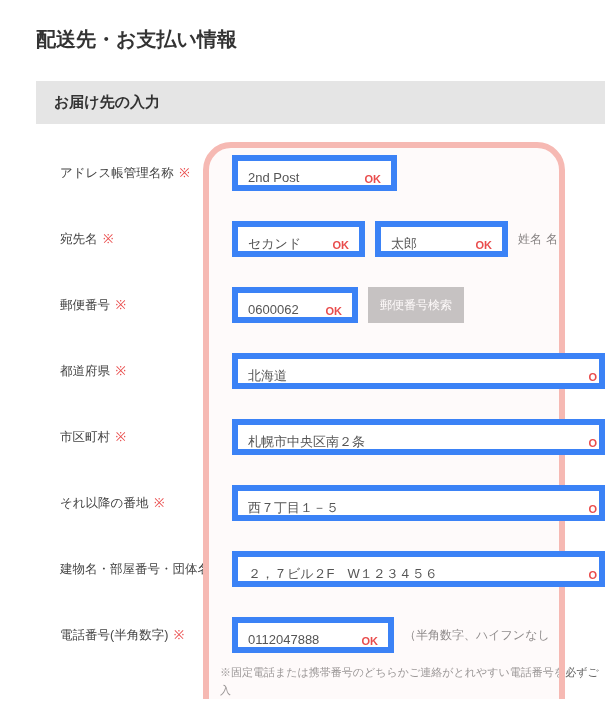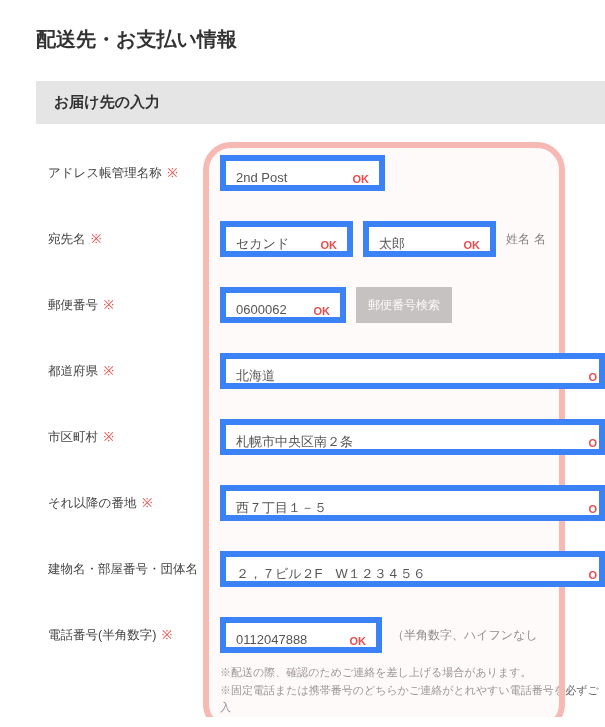--- a/index.html
+++ b/index.html
@@ -36,20 +36,21 @@
     border-radius: 28px;
     background: rgba(253, 240, 240, 0.35);
     pointer-events: none;
   }
   .row {
     display: flex;
     align-items: center;
     min-height: 38px;
     margin-bottom: 28px;
     padding-left: 48px;
+    margin-left: 12px;
   }
   .label {
     width: 172px;
     flex: 0 0 172px;
     font-size: 12.5px;
     color: #444;
   }
   .req { color: #e94c4c; margin-left: 2px; }
   .field-wrap {
     display: flex;
@@ -240,17 +241,16 @@
     <div class="field-wrap">
       <div class="ibox w-phone">
         <input value="0112047888" style="">
         <span class="ok">OK</span>
       </div>
       <span class="hint">（半角数字、ハイフンなし</span>
     </div>
   </div>
 
   <div class="notes">
-    <div>※配送の際、確認のためご連絡を差し上げる場合があります。</div>
     <div>※固定電話または携帯番号のどちらかご連絡がとれやすい電話番号を必ずご入</div>
   </div>
 
 </div>
 
 </body></html>

